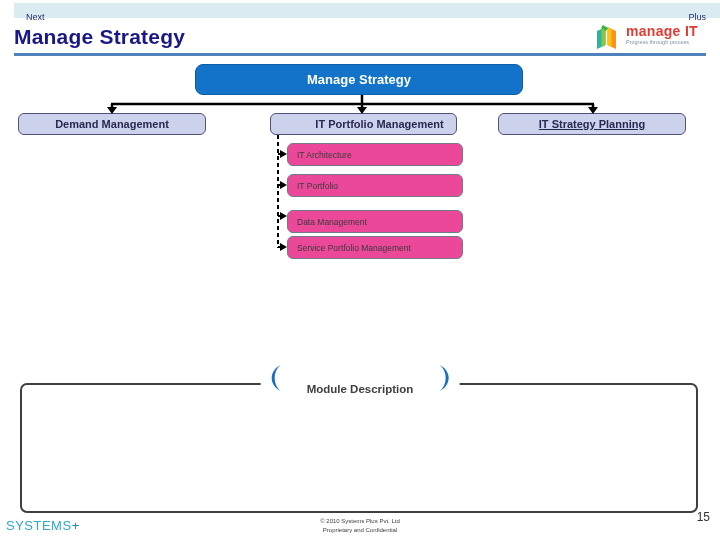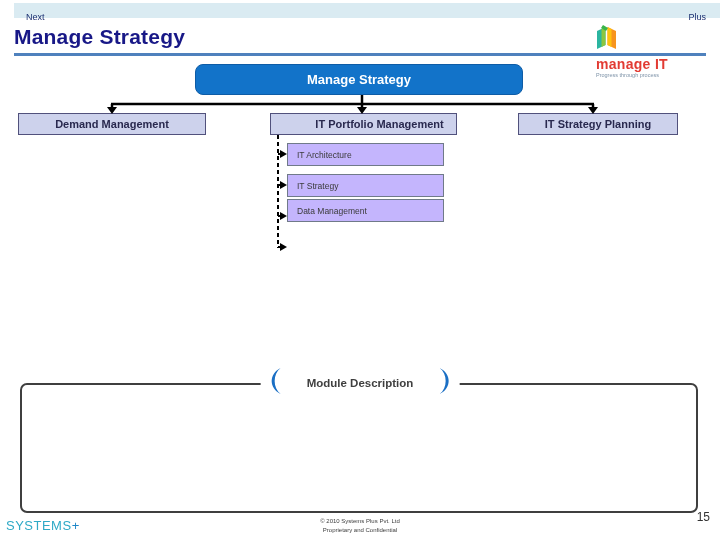--- a/index.html
+++ b/index.html
@@ -15,52 +15,52 @@
     font-size:9px;color:#1b2f71;
   }
   .navstrip span{cursor:pointer;margin-top:12px;}
   
   .page-title{
     position:absolute;left:14px;top:25px;
     font-size:21px;font-weight:bold;color:#181887;letter-spacing:0.2px;
   }
   .title-rule{position:absolute;left:14px;top:53px;width:692px;height:3px;background:#4f81bd;}
   
-  .brand{position:absolute;left:592px;top:24px;display:flex;align-items:flex-start;flex-direction:column;}
+  .brand{position:absolute;left:592px;top:24px;display:flex;align-items:flex-start;}
   .brand-text{margin-left:4px;line-height:1;}
   .brand-name{font-size:14px;font-weight:bold;color:#e23b33;letter-spacing:0.3px;}
   .brand-tag{font-size:5.5px;color:#7e93a8;margin-top:2px;}
   
-  .box{position:absolute;box-sizing:border-box;display:flex;align-items:center;justify-content:center;}
+  .box{position:absolute;box-sizing:border-box;display:flex;align-items:center;justify-content:center;border-radius:6px;}
   .root-box{
     left:195px;top:64px;width:328px;height:31px;
     background:#1273c9;border:1px solid #0e5ca6;border-radius:8px;
     color:#ffffff;font-size:13px;font-weight:bold;
   }
   .child-box{
     top:113px;height:22px;background:#cdd2ec;border:1px solid #51517c;
     color:#29294f;font-size:11px;font-weight:bold;
   }
   .child-0{left:18px;width:188px;}
   .child-1{left:270px;width:187px;padding-left:32px;}
-  .child-2{left:518px;width:160px;}
+  .child-2{left:498px;width:188px;text-decoration:underline;}
   .sub-box{
-    left:287px;width:157px;height:23px;background:#c4b5fd;border:1px solid #707a89;
+    left:287px;width:176px;height:23px;background:#ec4899;border:1px solid #707a89;
     color:#3a3a3a;font-size:8.5px;justify-content:flex-start;padding-left:9px;
   }
-  .sub-0{top:143px;}.sub-1{top:174px;}.sub-2{top:199px;}.sub-3{top:236px;}
+  .sub-0{top:143px;}.sub-1{top:174px;}.sub-2{top:210px;}.sub-3{top:236px;}
   .connectors{position:absolute;left:0;top:0;pointer-events:none;}
   
   .module-box{
     position:absolute;left:20px;top:383px;width:678px;height:130px;
     border:2px solid #3f3f3f;border-radius:7px;box-sizing:border-box;
   }
   .module-label{
     position:absolute;left:50%;top:371px;transform:translateX(-50%);
-    background:#ffffff;padding:0 8px;display:flex;align-items:center;gap:25px;height:24px;
+    background:#ffffff;padding:0 8px;display:flex;align-items:flex-end;gap:25px;height:24px;
   }
   .module-title{font-size:11.5px;font-weight:bold;color:#3f3f3f;white-space:nowrap;}
   
   .systems-logo{
     position:absolute;left:6px;top:518px;font-size:13px;font-weight:normal;
     color:#2ea9c6;letter-spacing:0.5px;
   }
   .systems-logo .plus{color:#1c86c8;}
   .copyright{
     position:absolute;left:0;top:517px;width:720px;text-align:center;
@@ -97,22 +97,23 @@
     </span>
   </div>
 
   <div class="box root-box">Manage Strategy</div>
 
   <div class="box child-box child-0">Demand Management</div>
   <div class="box child-box child-1">IT Portfolio Management</div>
   <div class="box child-box child-2">IT Strategy Planning</div>
 
   <div class="box sub-box sub-0">IT Architecture</div>
-  <div class="box sub-box sub-1">IT Strategy</div>
+  <div class="box sub-box sub-1">IT Portfolio</div>
   <div class="box sub-box sub-2">Data Management</div>
+  <div class="box sub-box sub-3">Service Portfolio Management</div>
 
   <svg class="connectors" width="720" height="540">
     <g stroke="#000000" stroke-width="2.5" fill="none">
       <path d="M362 95 V103"></path>
       <path d="M111 104 H594"></path>
       <path d="M112 104 V108"></path>
       <path d="M362 104 V108"></path>
       <path d="M593 104 V108"></path>
     </g>
     <g fill="#000000" stroke="none">

